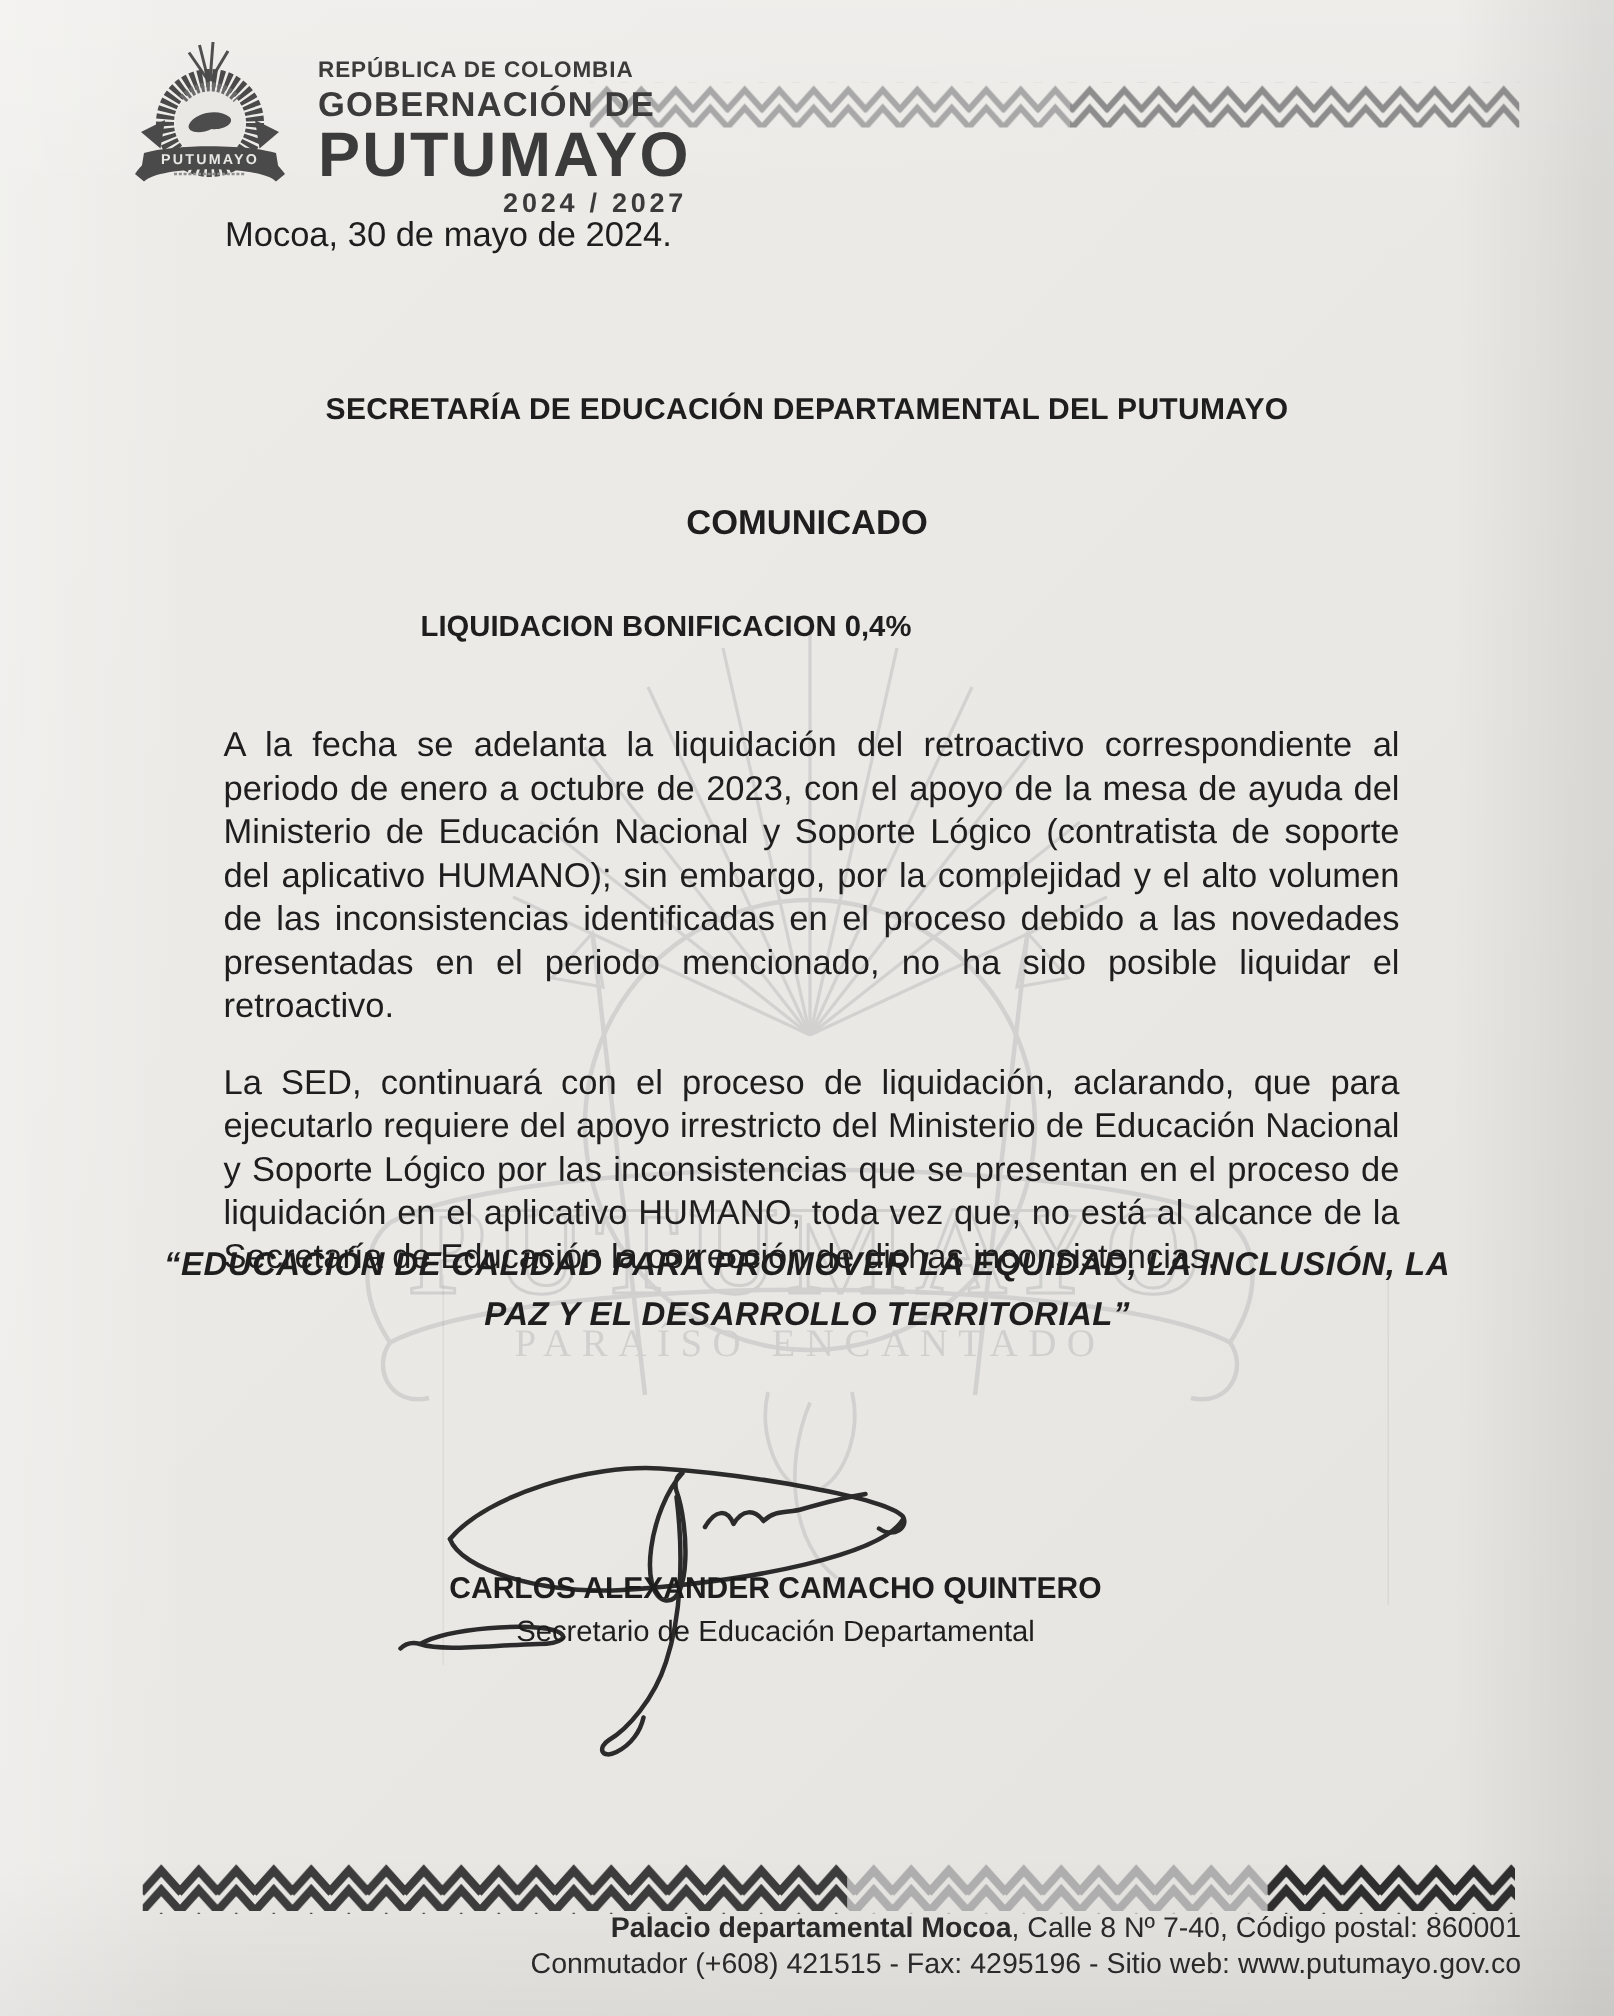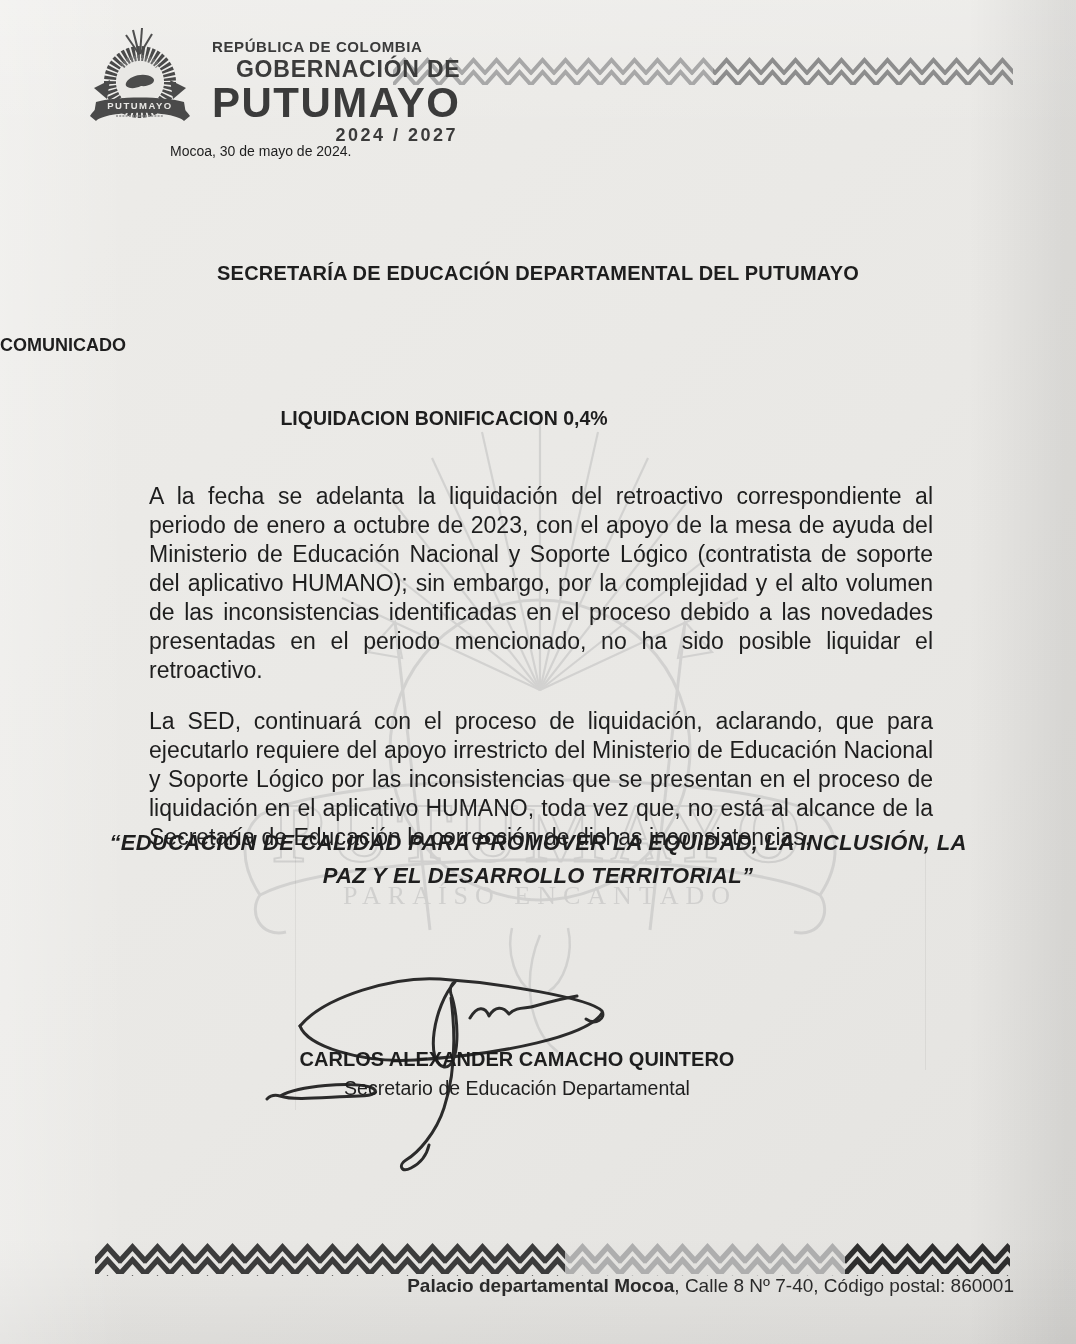--- a/index.html
+++ b/index.html
@@ -15,29 +15,29 @@
   }
   .fold { position:absolute; width:1px; background:rgba(0,0,0,0.055); }
 
   
   .watermark { position:absolute; left:230px; top:390px; width:620px; height:680px; opacity:.5; z-index:0; }
 
   
   .seal { position:absolute; left:76px; top:26px; width:132px; height:118px; z-index:2; }
   .head-text { position:absolute; left:212px; top:38px; z-index:2; color:#3b3b3b; }
   .head-republic { font-size:15px; font-weight:bold; letter-spacing:.6px; }
-  .head-gob { font-size:23px; font-weight:bold; letter-spacing:.8px; margin-top:1px;text-align:right; }
+  .head-gob { font-size:23px; font-weight:bold; letter-spacing:.8px; margin-top:1px; }
   .head-dept { font-size:42px; font-weight:bold; letter-spacing:1.5px; line-height:.95; }
   .head-period { font-size:18px; font-weight:bold; letter-spacing:2.5px; text-align:right; width:246px; margin-top:2px; }
   .zz-top { position:absolute; left:393px; top:55px; z-index:1; }
 
   
-  .date-line { position:absolute; left:150px; top:143px; font-size:14px; z-index:2;margin-left:20px; }
+  .date-line { position:absolute; left:150px; top:143px; font-size:23px; z-index:2; }
   .doc-title { position:absolute; left:0; top:262px; width:1076px; text-align:center; font-size:20px; font-weight:bold; letter-spacing:.2px; z-index:2; }
-  .doc-subtitle { position:absolute; left:0; top:335px; width:1076px; font-size:18px; font-weight:bold; z-index:2; }
+  .doc-subtitle { position:absolute; left:0; top:335px; width:1076px; text-align:center; font-size:23px; font-weight:bold; z-index:2; }
   .doc-subject { position:absolute; left:0; top:407px; width:888px; text-align:center; font-size:19.5px; font-weight:bold; z-index:2; }
   .body-text { position:absolute; left:149px; top:482px; width:784px; z-index:2; }
   .body-text p { font-size:23px; line-height:29px; text-align:justify; margin-bottom:22px; }
   .quote { position:absolute; left:108px; top:826px; width:860px; text-align:center;
            font-size:22px; font-weight:bold; font-style:italic; line-height:33px; letter-spacing:.3px; z-index:2; }
 
   
   .sig-svg { position:absolute; left:255px; top:968px; width:500px; height:210px; z-index:3; }
   .sig-name { position:absolute; left:0; top:1048px; width:1076px; text-align:center;
               font-size:20px; font-weight:bold; transform:translateX(-21px); z-index:2; }
@@ -171,15 +171,16 @@
   <div class="sig-role">Secretario de Educación Departamental</div>
 
   <svg class="zz-bottom" width="915" height="34" aria-hidden="true">
     <rect x="0" y="0" width="470" height="34" fill="url(#fzD1)"></rect>
     <rect x="470" y="0" width="280" height="34" fill="url(#fzL)"></rect>
     <rect x="750" y="0" width="165" height="34" fill="url(#fzD2)"></rect>
   </svg>
 
   <div class="footer-text">
     <div><span class="b">Palacio departamental Mocoa</span><span>, Calle 8 Nº 7-40, Código postal: 860001</span></div>
+    <div>Conmutador (+608) 421515 - Fax: 4295196 - Sitio web: www.putumayo.gov.co</div>
   </div>
 
 </div>
 
 </body></html>

